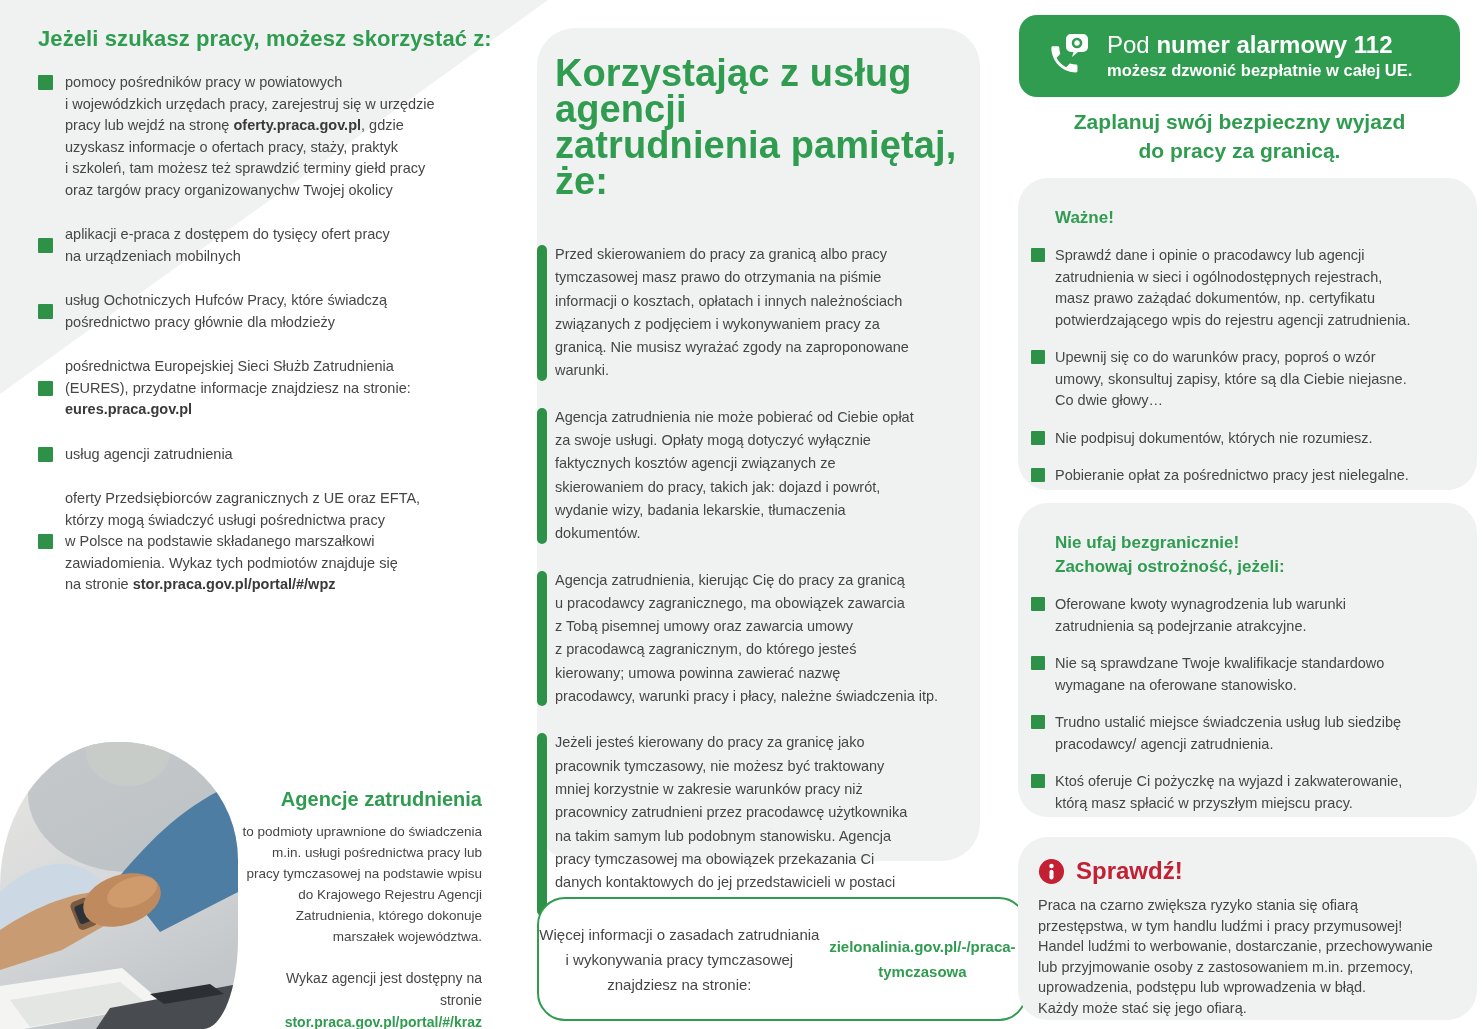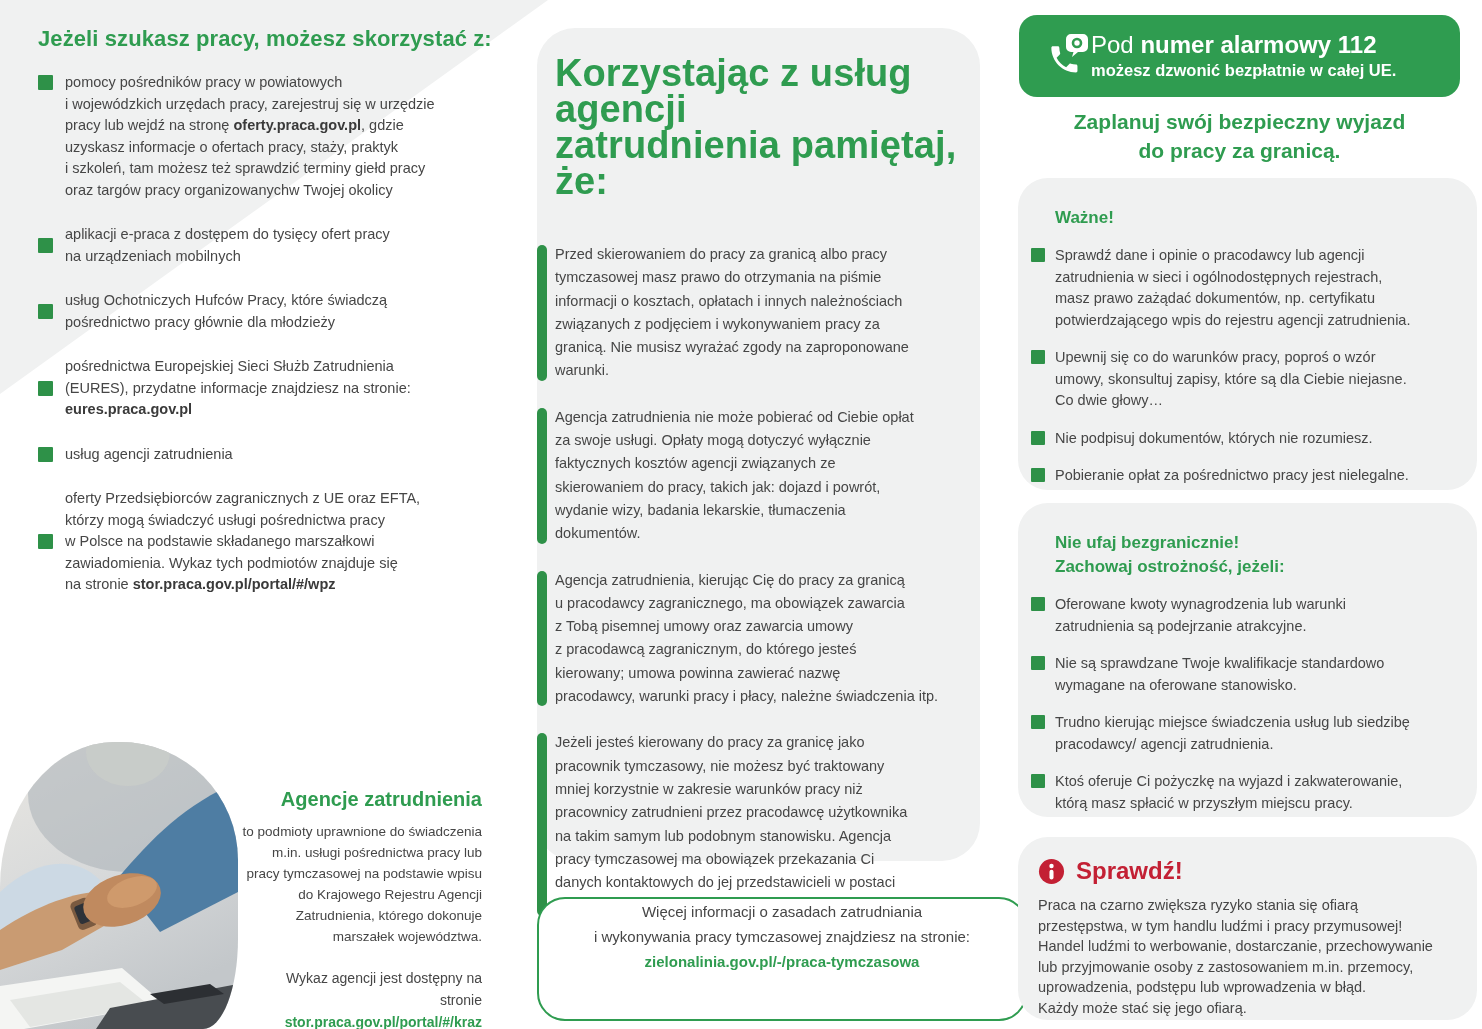--- a/index.html
+++ b/index.html
@@ -75,31 +75,31 @@
   .m-para{position:relative;margin-bottom:23px;}
   .m-para .bar{
     position:absolute;left:-18px;top:2px;bottom:2px;width:10px;
     background:var(--green-dark);border-radius:6px;
   }
   .m-para p{font-size:14.5px;line-height:23.3px;color:var(--text);}
 
   .info-box{
     position:absolute;left:537px;top:897px;width:490px;height:124px;
     background:#ffffff;border:2px solid var(--green);border-radius:28px;
-    display:flex;flex-direction:column;align-items:center;
+    display:flex;align-items:center;
     text-align:center;
   }
   .info-box .info-text{font-size:15px;line-height:25px;color:var(--text);}
   .info-box .link{font-size:15px;line-height:25px;font-weight:bold;color:var(--green);text-decoration:none;}
 
   
   .banner{
     position:absolute;left:1019px;top:15px;width:441px;height:82px;
     background:var(--green);border-radius:18px;
-    display:flex;align-items:center;padding-left:24px;color:#fff;
+    display:flex;align-items:center;padding-left:24px;gap:16px;color:#fff;
   }
   .banner .txt{flex:1;}
   .banner .b1{font-size:24px;line-height:28px;}
   .banner .b1 b{font-weight:bold;}
   .banner .b2{font-size:16.5px;line-height:22px;font-weight:bold;}
   .phone-ic{width:48px;height:48px;flex:0 0 48px;}
 
   .plan-heading{
     position:absolute;left:1019px;top:107px;width:441px;
     text-align:center;font-size:21px;line-height:29px;font-weight:bold;color:var(--green);
@@ -319,21 +319,21 @@
       <p class="ws">Oferowane kwoty wynagrodzenia lub warunki
 zatrudnienia są podejrzanie atrakcyjne.</p>
     </div>
     <div class="r-item">
       <span class="sq"></span>
       <p class="ws">Nie są sprawdzane Twoje kwalifikacje standardowo
 wymagane na oferowane stanowisko.</p>
     </div>
     <div class="r-item">
       <span class="sq"></span>
-      <p class="ws">Trudno kierując miejsce świadczenia usług lub siedzibę
+      <p class="ws">Trudno ustalić miejsce świadczenia usług lub siedzibę
 pracodawcy/ agencji zatrudnienia.</p>
     </div>
     <div class="r-item">
       <span class="sq"></span>
       <p class="ws">Ktoś oferuje Ci pożyczkę na wyjazd i zakwaterowanie,
 którą masz spłacić w przyszłym miejscu pracy.</p>
     </div>
   </section>
 
   <section class="panel-pamietaj">

